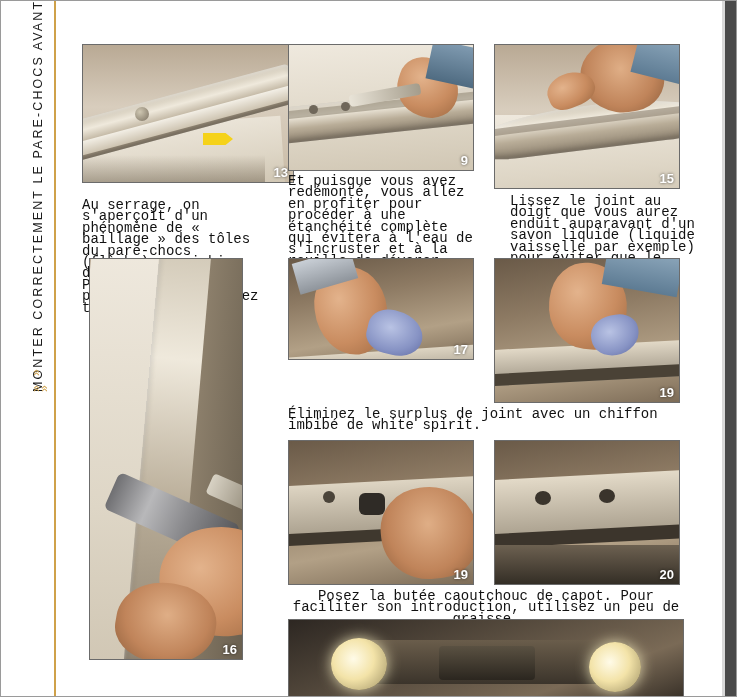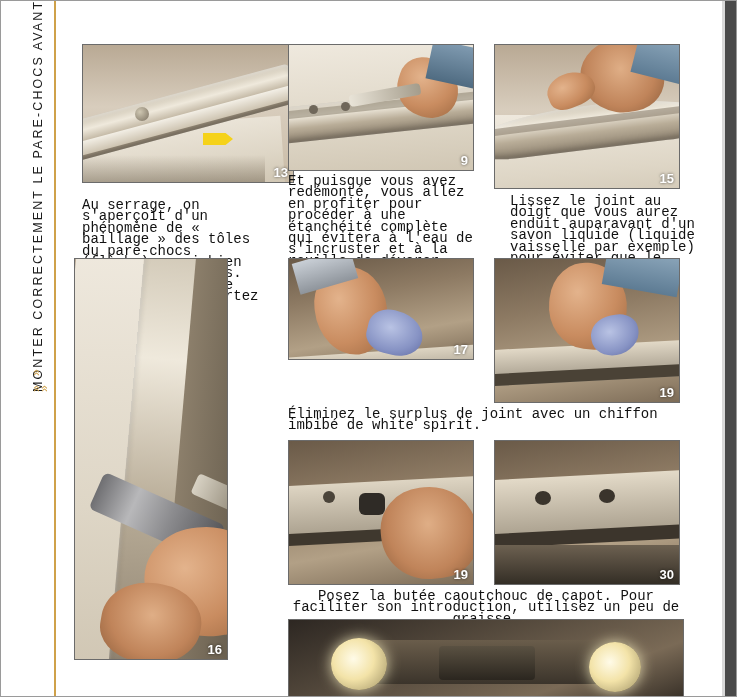--- a/index.html
+++ b/index.html
@@ -205,21 +205,21 @@
     <div class="layer cloth" style="left:-10px; top:70px; width:210px; height:90px;"></div>
     <div class="layer bumper" style="left:-18px; top:60px; width:230px; height:44px; transform:rotate(-7deg); border-radius:50% 50% 18% 18%;"></div>
     <div class="layer" style="left:-18px; top:72px; width:230px; height:7px; transform:rotate(-7deg); background:#8d8271; opacity:.6;"></div>
     <div class="layer hand2" style="left:86px; top:-6px; width:82px; height:74px; border-radius:45% 50% 40% 55%; transform:rotate(-12deg);"></div>
     <div class="layer hand" style="left:52px; top:28px; width:48px; height:34px; border-radius:50% 60% 45% 40%; transform:rotate(-22deg);"></div>
     <div class="layer sleeve" style="left:140px; top:-10px; width:70px; height:46px; transform:rotate(14deg);"></div>
     <div class="num">15</div>
   </div>
   <div class="cap caption-note" style="left:510px; top:196px; width:190px;">Lissez le joint au doigt que vous aurez enduit auparavant d'un savon liquide (liquide vaisselle par exemple) pour éviter que le joint n'adhère au doigt.</div>
 
-  <div class="photo" style="left:74px; top:258px; width:154px; height:402px;">
+  <div class="photo" style="left:89px; top:258px; width:154px; height:402px;">
     <div class="layer bg-studio"></div>
     <div class="layer cloth" style="left:-20px; top:-10px; width:150px; height:430px; transform:rotate(6deg);"></div>
     <div class="layer bumper" style="left:52px; top:-20px; width:70px; height:430px; transform:rotate(5deg);"></div>
     <div class="layer" style="left:104px; top:-20px; width:90px; height:430px; background:linear-gradient(90deg,#8c7f6b,#5d5445); transform:rotate(5deg);"></div>
     <div class="layer metal-tube" style="left:16px; top:238px; width:132px; height:40px; transform:rotate(24deg); border-radius:6px;"></div>
     <div class="layer" style="left:118px; top:222px; width:44px; height:22px; transform:rotate(24deg); background:linear-gradient(90deg,#d8d2c4,#98907f); border-radius:4px;"></div>
     <div class="layer hand" style="left:70px; top:268px; width:120px; height:110px; border-radius:45% 50% 40% 55%; transform:rotate(-8deg);"></div>
     <div class="layer hand2" style="left:26px; top:324px; width:100px; height:80px; border-radius:50% 45% 50% 40%; transform:rotate(10deg);"></div>
     <div class="num">16</div>
   </div>
@@ -256,21 +256,21 @@
     <div class="num">19</div>
   </div>
 
   <div class="photo" style="left:494px; top:440px; width:186px; height:145px;">
     <div class="layer bg-garage"></div>
     <div class="layer" style="left:-14px; top:34px; width:220px; height:60px; background:linear-gradient(180deg,#e3dac8,#a89e8c); transform:rotate(-3deg);"></div>
     <div class="layer" style="left:-14px; top:88px; width:220px; height:14px; background:#3c352c; transform:rotate(-3deg);"></div>
     <div class="layer" style="left:40px; top:50px; width:16px; height:14px; border-radius:50%; background:#3a342c;"></div>
     <div class="layer" style="left:104px; top:48px; width:16px; height:14px; border-radius:50%; background:#3a342c;"></div>
     <div class="layer" style="left:0; top:104px; width:186px; height:42px; background:linear-gradient(180deg,#6d6151,#2f2a22);"></div>
-    <div class="num">30</div>
+    <div class="num">20</div>
   </div>
 
   <div class="cap" style="left:288px; top:591px; width:396px; text-align:center;">Posez la butée caoutchouc de capot. Pour faciliter son introduction, utilisez un peu de graisse.</div>
 
   <div class="photo" style="left:288px; top:619px; width:396px; height:78px;">
     <div class="layer bg-dark"></div>
     <div class="layer" style="left:60px; top:20px; width:280px; height:44px; background:linear-gradient(180deg,#6a5d4b,#3b342b); border-radius:6px;"></div>
     <div class="layer lamp" style="left:42px; top:18px; width:56px; height:52px;"></div>
     <div class="layer lamp" style="left:300px; top:22px; width:52px; height:50px;"></div>
     <div class="layer" style="left:150px; top:26px; width:96px; height:34px; background:linear-gradient(180deg,#5a5142,#2b261f); border-radius:4px;"></div>

